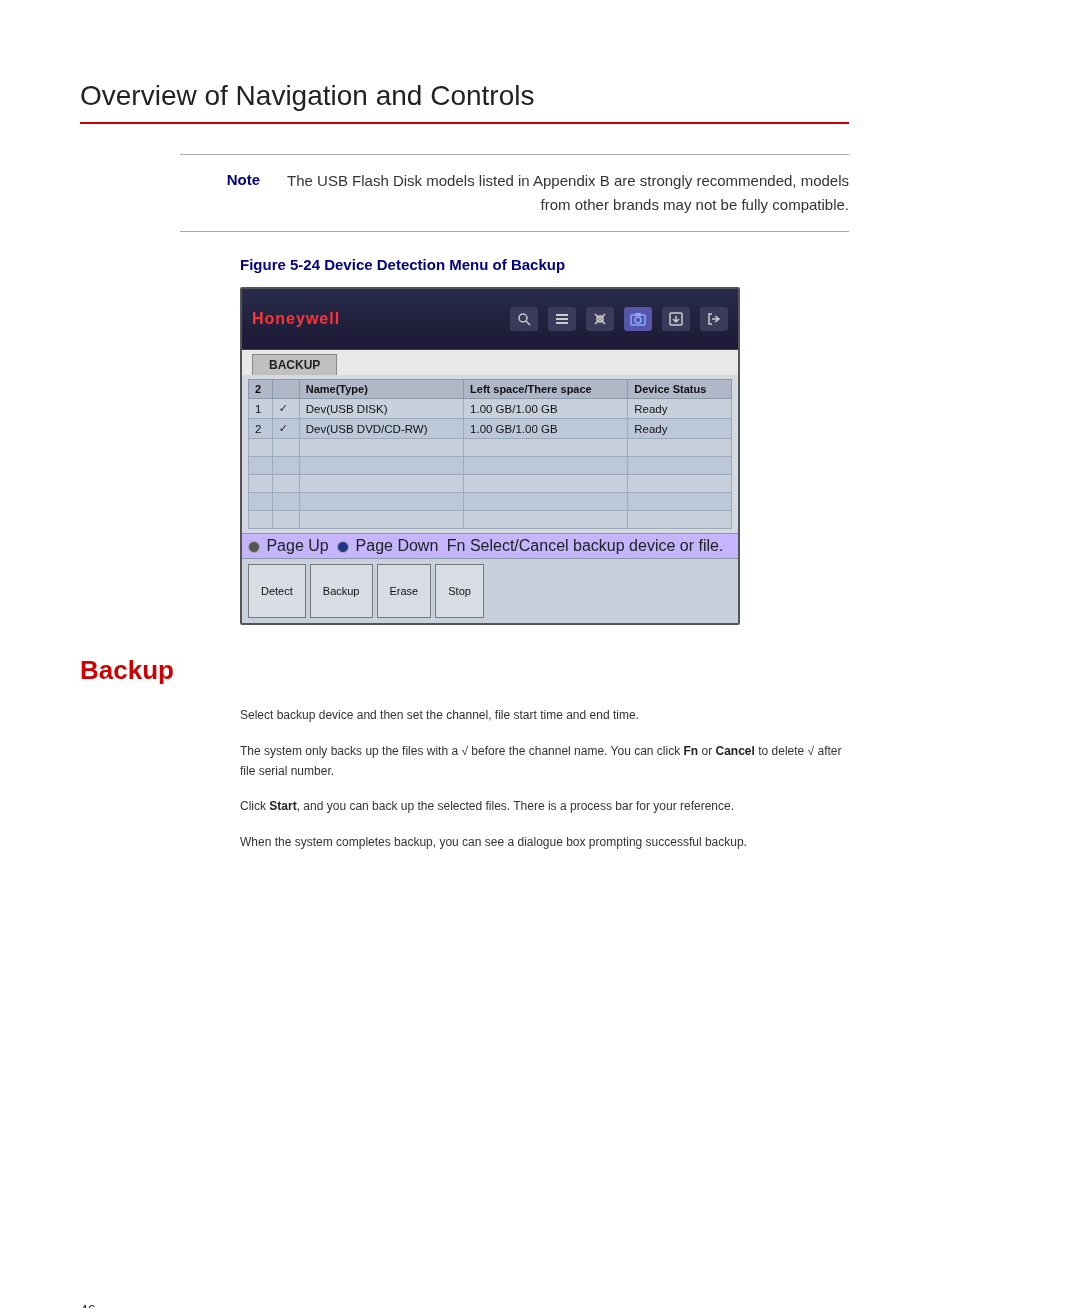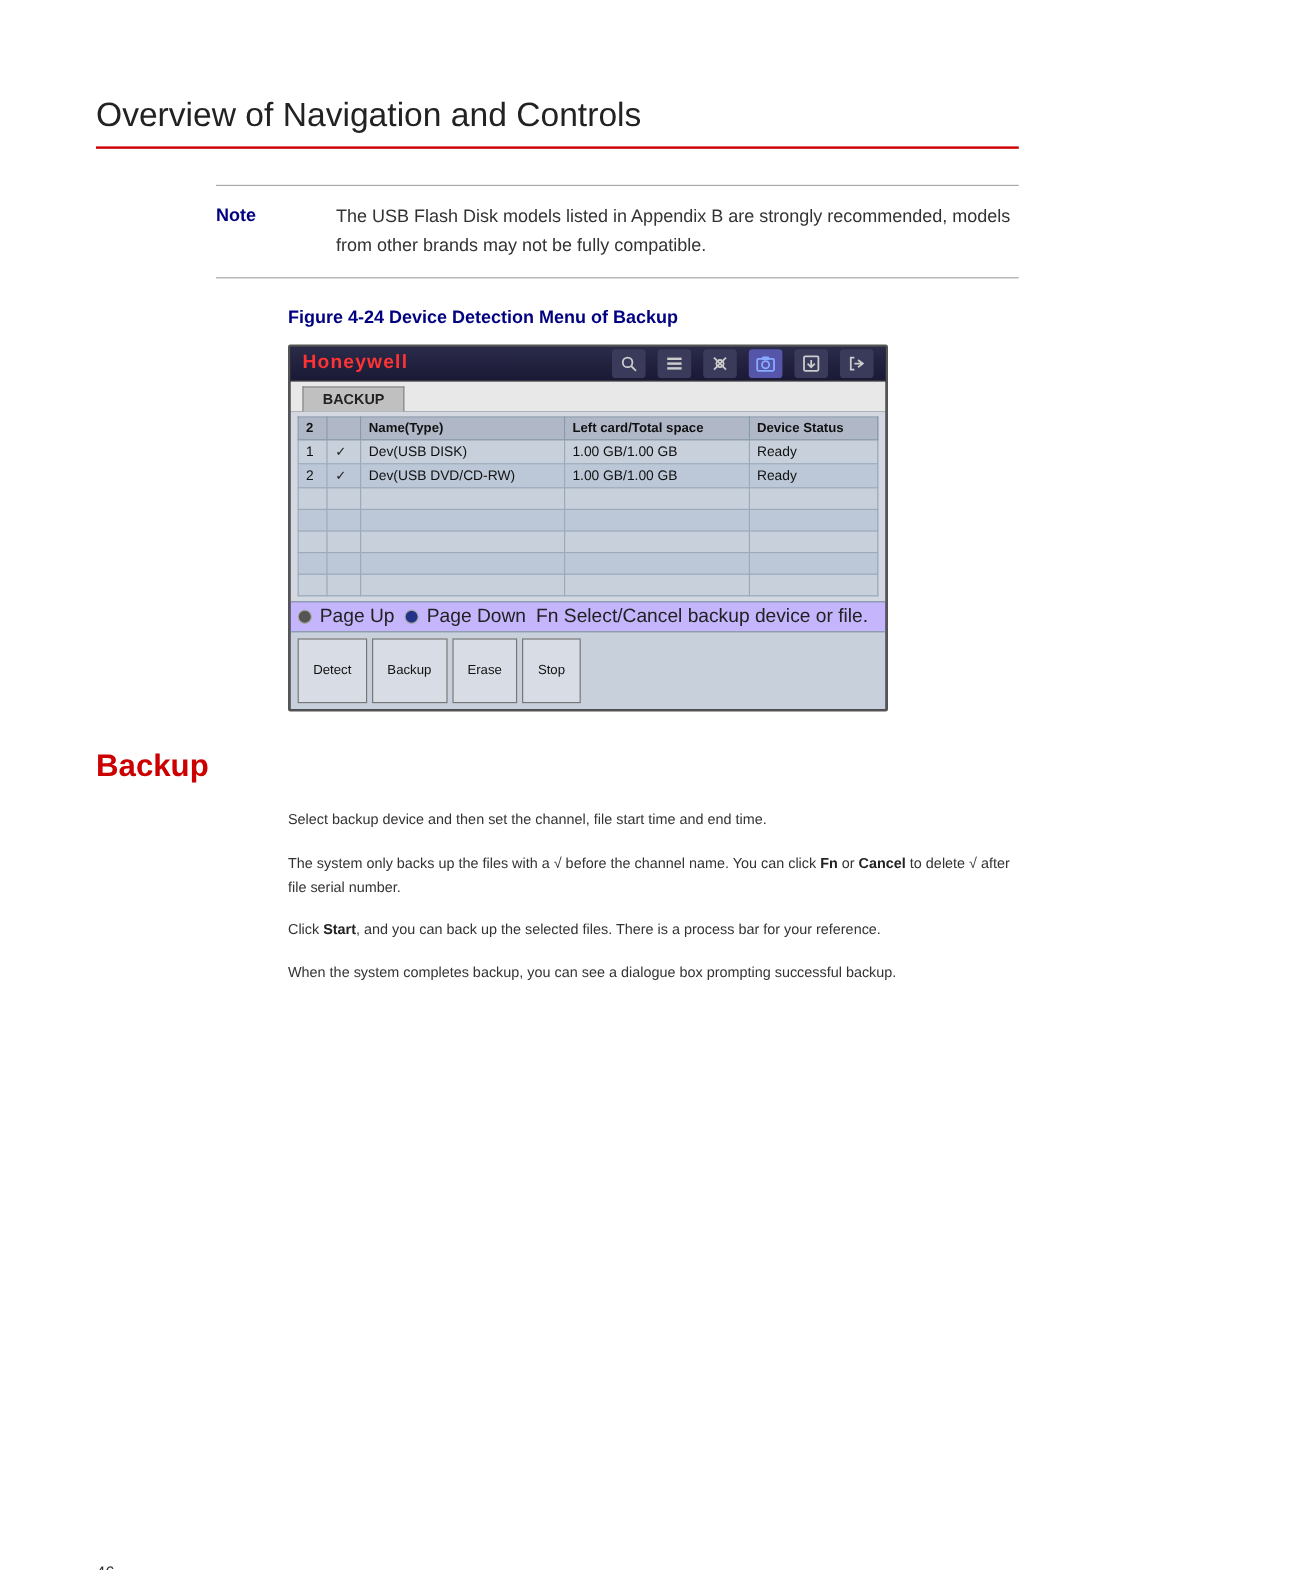--- a/index.html
+++ b/index.html
@@ -42,20 +42,21 @@
     }
 
     
     .note-container {
       display: flex;
       border-top: 1px solid #aaa;
       border-bottom: 1px solid #aaa;
       padding: 14px 0;
       margin-bottom: 24px;
       margin-left: 100px;
+      text-align: right;
     }
 
     .note-label {
       font-size: 15px;
       font-weight: bold;
       color: #000080;
       min-width: 100px;
       padding-right: 20px;
       padding-top: 2px;
     }
@@ -81,21 +82,21 @@
       width: 500px;
       border: 2px solid #555;
       background: #1a1a2e;
       border-radius: 2px;
       margin-bottom: 30px;
       overflow: hidden;
     }
 
     .device-header {
       background: linear-gradient(180deg, #2a2a4a 0%, #1a1a35 100%);
-      padding: 2px 10px;
+      padding: 18px 10px;
       display: flex;
       align-items: center;
       justify-content: space-between;
       border-bottom: 1px solid #444;
     }
 
     .honeywell-logo {
       color: #ff3333;
       font-size: 16px;
       font-weight: bold;
@@ -253,21 +254,21 @@
 <div class="page-container">
 
   <h1 class="chapter-title">Overview of Navigation and Controls</h1>
 
 
   <div class="note-container">
     <span class="note-label">Note</span>
     <span class="note-text">The USB Flash Disk models listed in Appendix B are strongly recommended, models from other brands may not be fully compatible.</span>
   </div>
 
-  <p class="figure-caption">Figure 4-24 Device Detection Menu of Backup</p>
+  <p class="figure-caption">Figure 5-24 Device Detection Menu of Backup</p>
 
   <div class="device-ui">
 
     <div class="device-header">
       <span class="honeywell-logo">Honeywell</span>
       <div class="header-icons">
         <div class="header-icon">
           <svg width="16" height="16" viewBox="0 0 16 16" fill="none">
             <circle cx="7" cy="7" r="4" stroke="#ccc" stroke-width="1.5"></circle>
             <line x1="10" y1="10" x2="14" y2="14" stroke="#ccc" stroke-width="1.5"></line>
@@ -312,21 +313,21 @@
       <span class="backup-tab">BACKUP</span>
     </div>
 
     <div class="backup-table-area">
       <table class="backup-table">
         <thead>
           <tr>
             <th>2</th>
             <th></th>
             <th>Name(Type)</th>
-            <th>Left card/Total space</th>
+            <th>Left space/There space</th>
             <th>Device Status</th>
           </tr>
         </thead>
         <tbody>
           <tr>
             <td>1</td>
             <td><span class="checkmark">✓</span></td>
             <td>Dev(USB DISK)</td>
             <td>1.00 GB/1.00 GB</td>
             <td>Ready</td>

